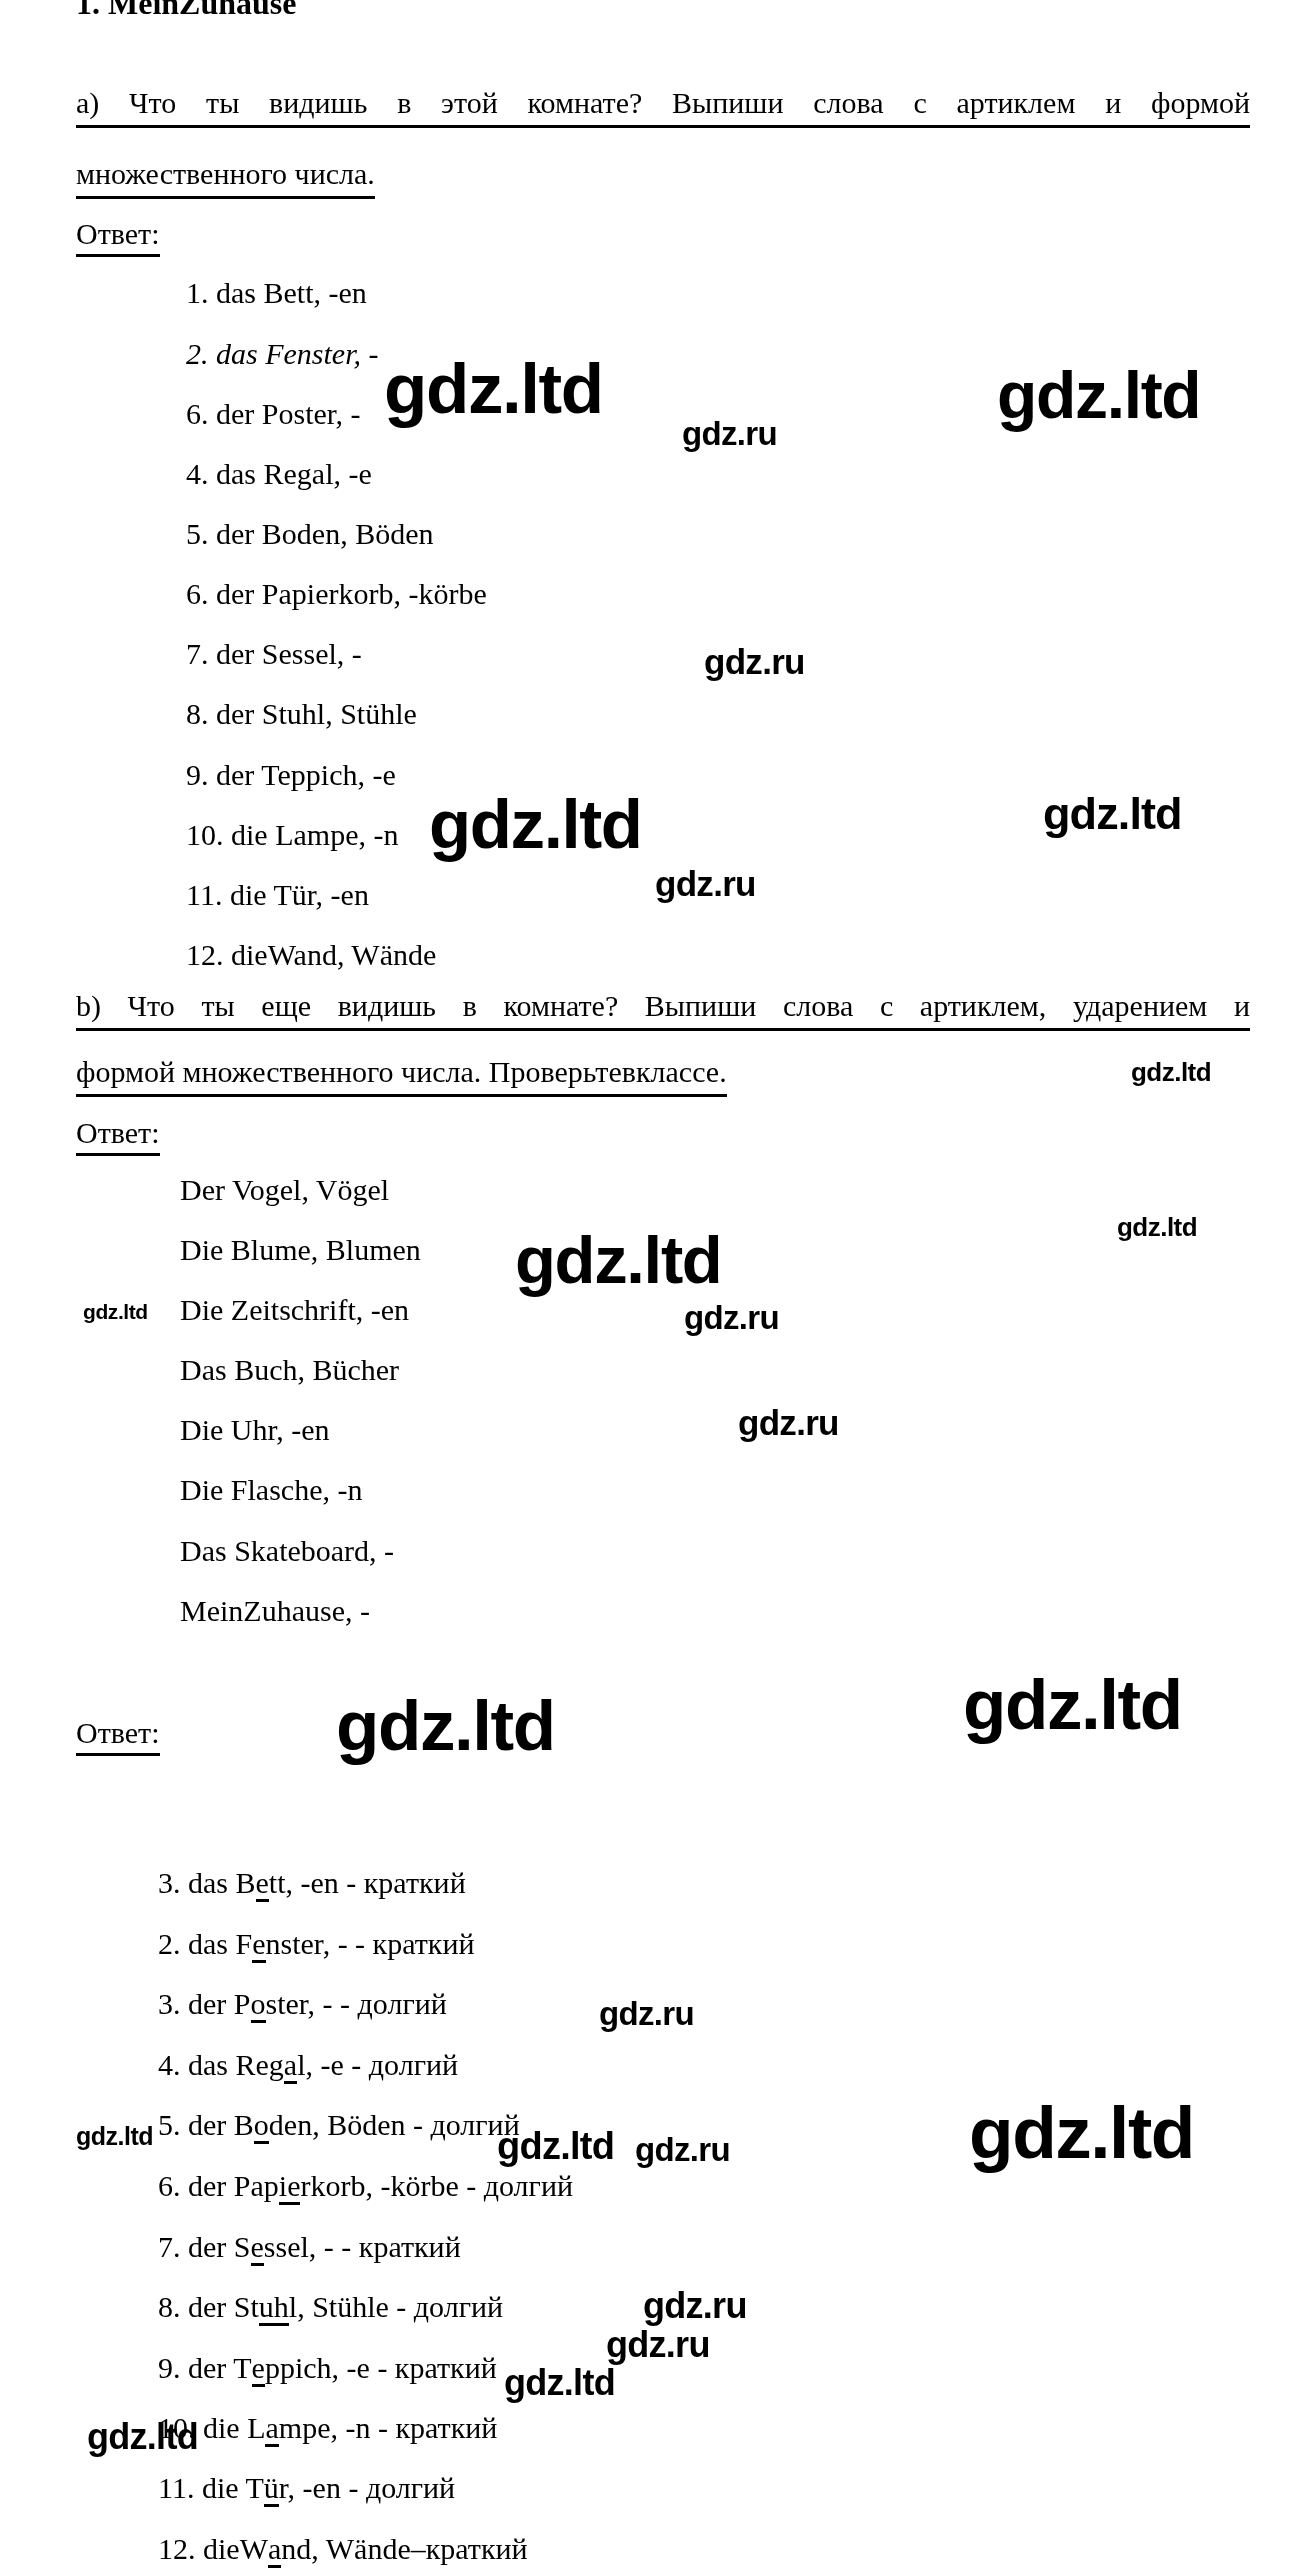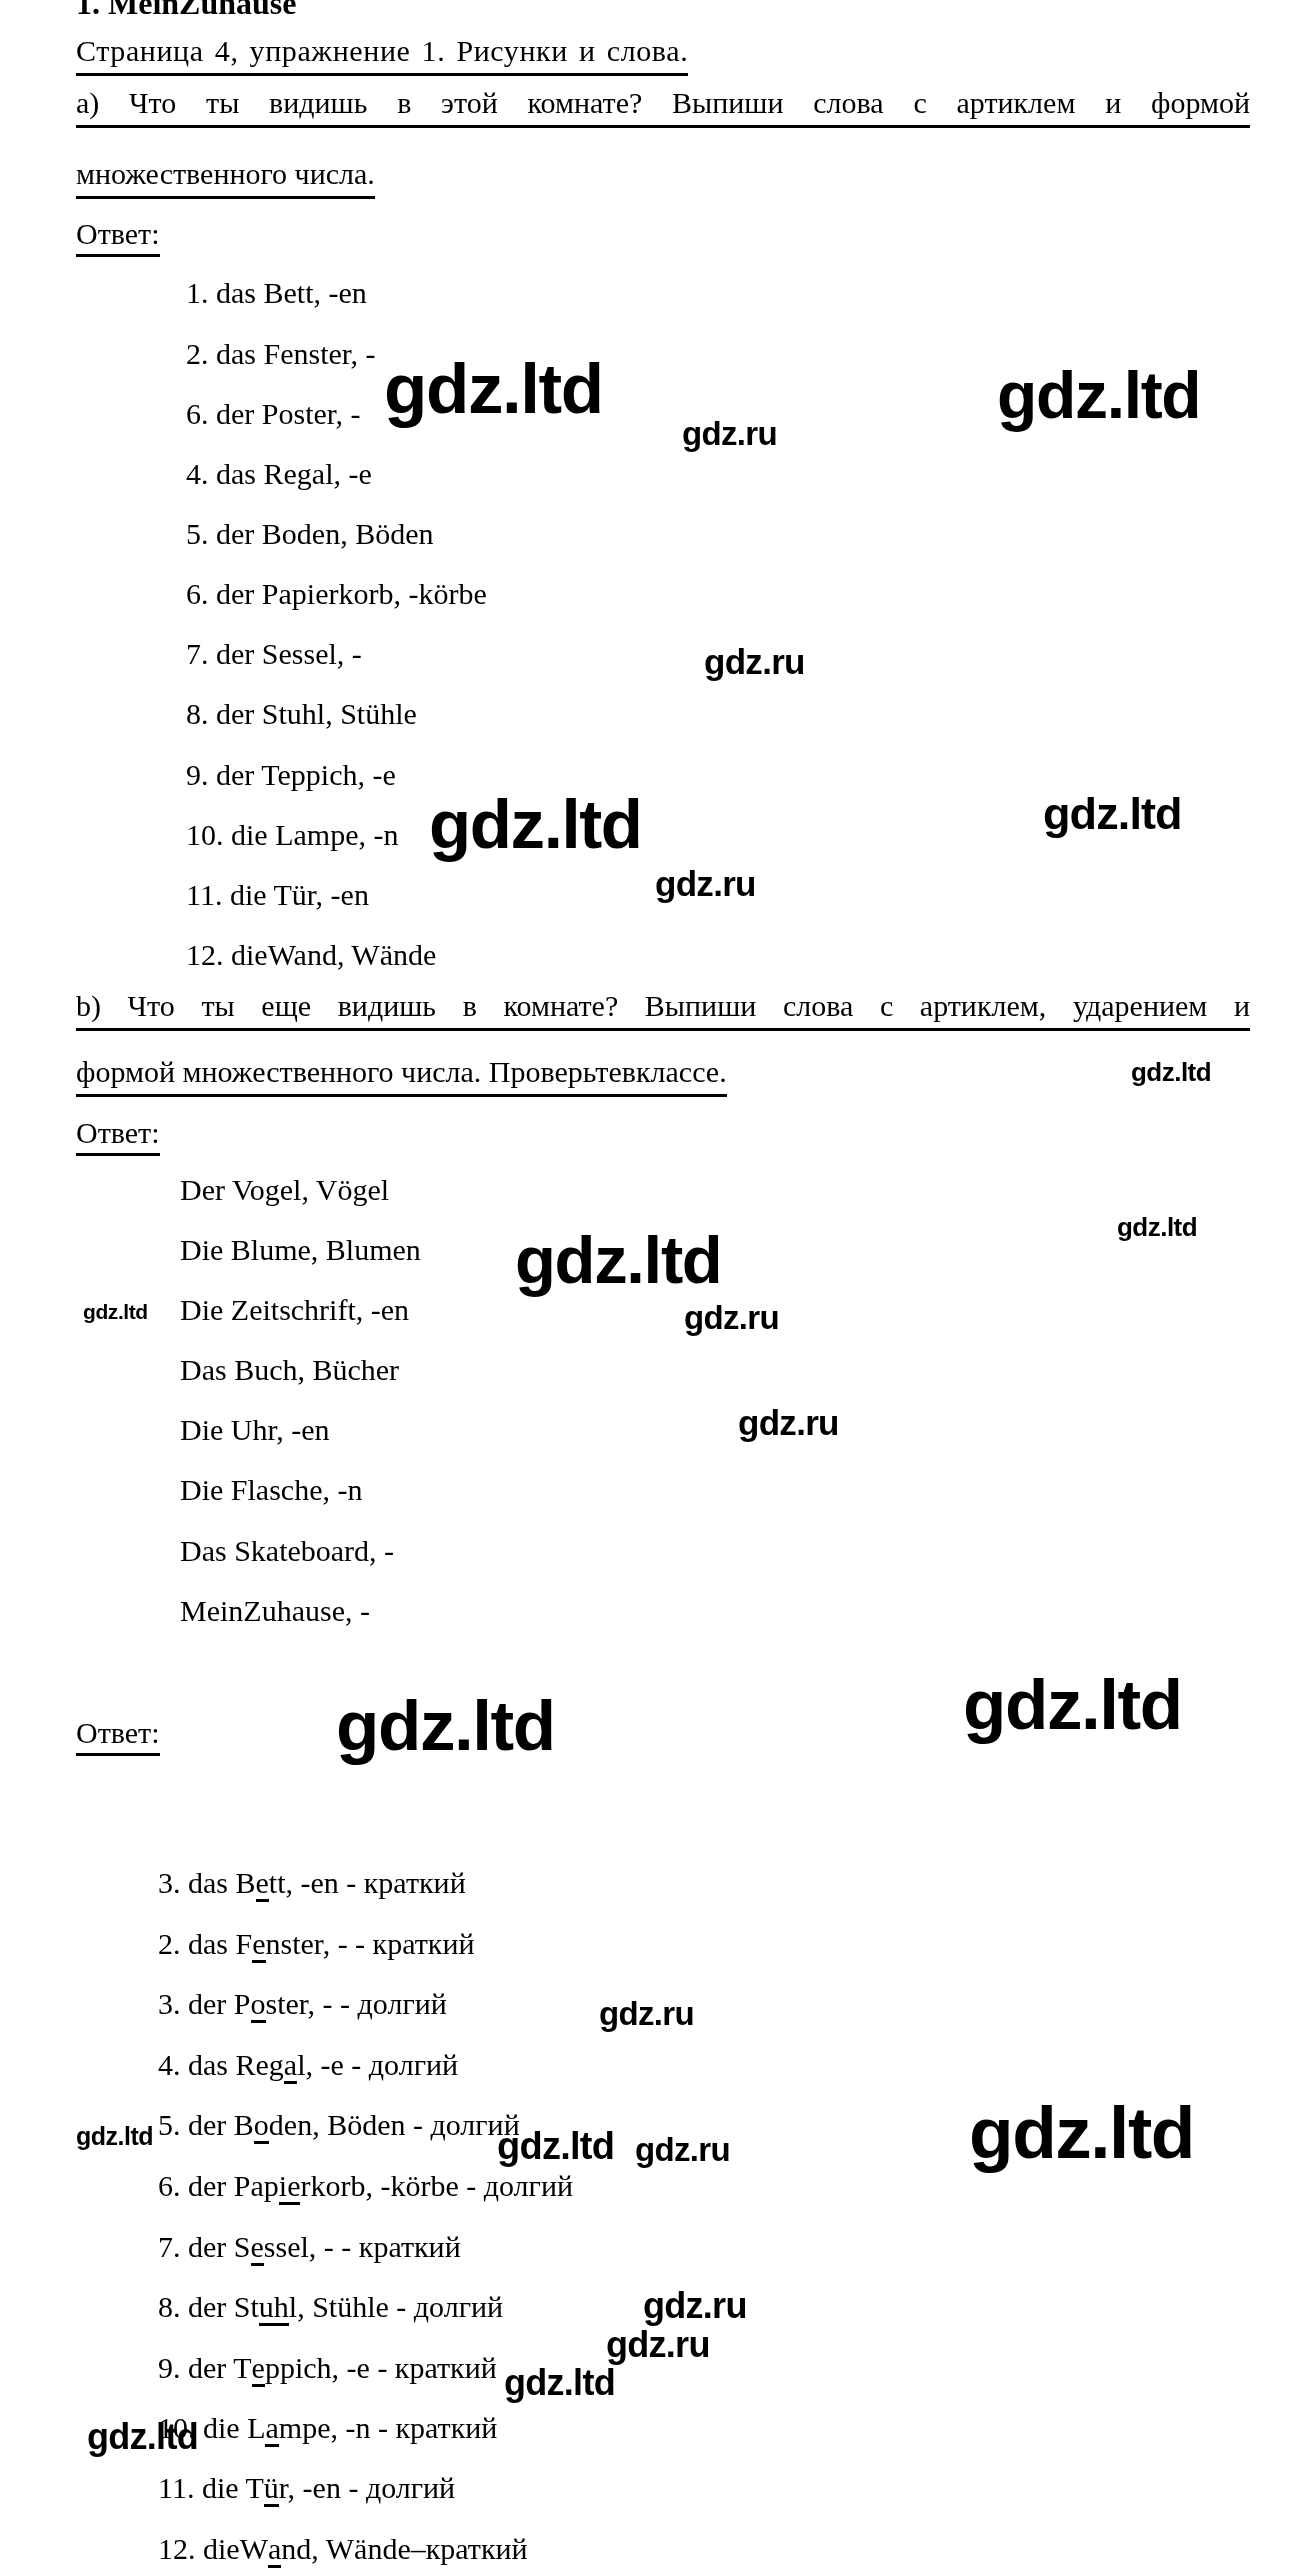--- a/index.html
+++ b/index.html
@@ -49,28 +49,27 @@
     color: #000000;
   }
 </style>
 </head>
 <body>
 
 <div class="page">
 
   <div class="line bold-title" style="left:76px; top:-13px;">1. MeinZuhause</div>
 
-  <div class="line ul subtitle" style="left:76px; top:35px;">Страница 4, упражнение 1. Рисунки и слова.</div>
 
   <div class="line ul just" style="left:76px; top:87px;">a) Что ты видишь в этой комнате? Выпиши слова с артиклем и формой</div>
   <div class="line ul" style="left:76px; top:158px;">множественного числа.</div>
   <div class="line ul ans" style="left:76px; top:218px;">Ответ:</div>
   <div id="list-a">
       <div class="item" style="left: 186px; top: 277px;">1. das Bett, -en</div>
-      <div class="item" style="left: 186px; top: 338px;">2. das Fenster, -</div>
+      <div class="item" style="left: 186px; top: 338px; font-style: italic;">2. das Fenster, -</div>
       <div class="item" style="left: 186px; top: 398px;">6. der Poster, -</div>
       <div class="item" style="left: 186px; top: 458px;">4. das Regal, -e</div>
       <div class="item" style="left: 186px; top: 518px;">5. der Boden, Böden</div>
       <div class="item" style="left: 186px; top: 578px;">6. der Papierkorb, -körbe</div>
       <div class="item" style="left: 186px; top: 638px;">7. der Sessel, -</div>
       <div class="item" style="left: 186px; top: 698px;">8. der Stuhl, Stühle</div>
       <div class="item" style="left: 186px; top: 759px;">9. der Teppich, -e</div>
       <div class="item" style="left: 186px; top: 819px;">10. die Lampe, -n</div>
       <div class="item" style="left: 186px; top: 879px;">11. die Tür, -en</div>
       <div class="item" style="left: 186px; top: 939px;">12. dieWand, Wände</div>

